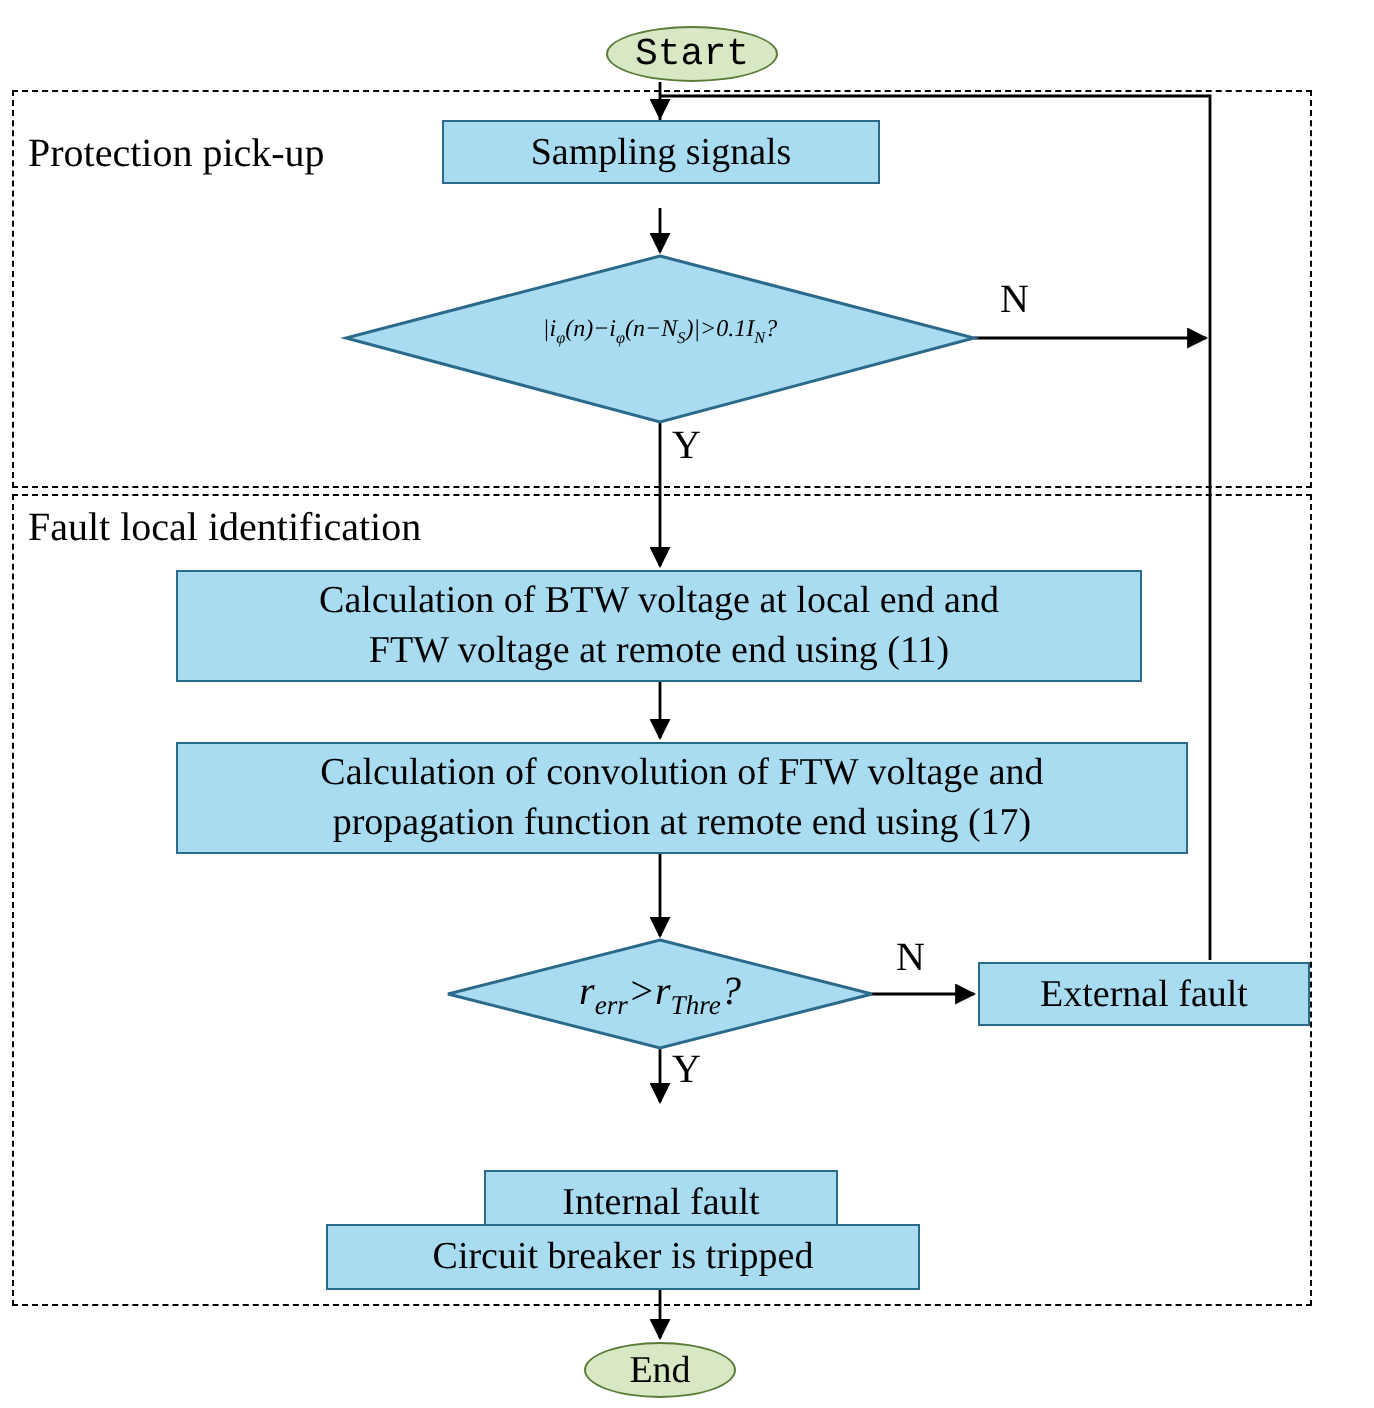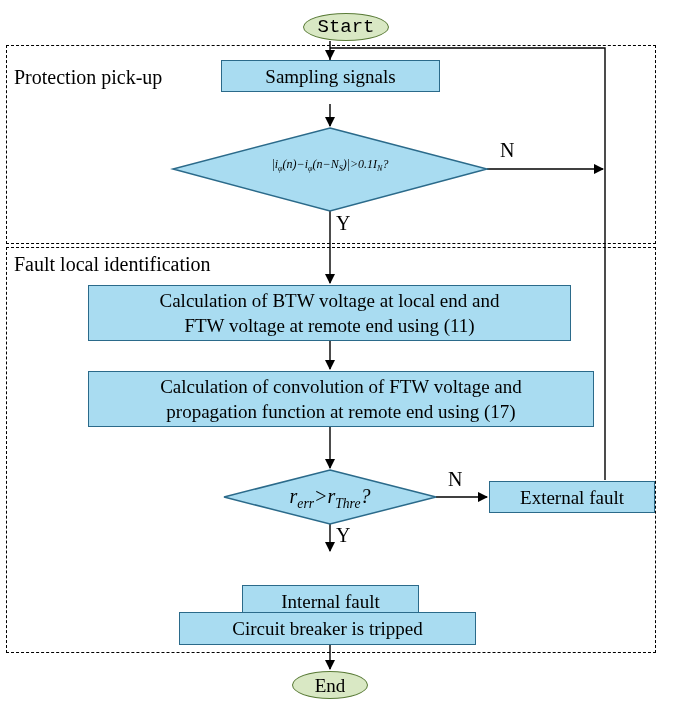--- a/index.html
+++ b/index.html
@@ -26,21 +26,21 @@
   }
   .process{background:#a9dcf1;border:1.5px solid #2b6a8a;}
   .terminal{background:#d9e8c4;border:1.5px solid #5a7b38;border-radius:50%;font-size:19px;}
   .n-start{left:303px;top:13px;width:86px;height:28px;font-family:Liberation Mono, monospace;}
   .n-end{left:292px;top:671px;width:76px;height:28px;}
   .n-sampling{left:221px;top:60px;width:219px;height:32px;text-align:center;}
   .n-calc1{left:88px;top:285px;width:483px;height:56px;}
   .n-calc2{left:88px;top:371px;width:506px;height:56px;text-align:center;}
   .n-external{left:489px;top:481px;width:166px;height:32px;text-align:right;}
   .n-internal{left:242px;top:553px;width:177px;height:32px;margin-top:32px;}
-  .n-breaker{left:179px;top:612px;width:297px;height:33px;}
+  .n-breaker{left:163px;top:612px;width:297px;height:33px;}
   .diamond-text{
     position:absolute;z-index:3;text-align:center;
     font-style:italic;white-space:nowrap;
   }
   .d1-text{left:173px;top:157px;width:314px;font-size:12px;}
   .d2-text{left:224px;top:485px;width:212px;font-size:20px;}
   .diamond-text sub{font-size:0.68em;line-height:0;font-style:italic;}
   .branch-label{position:absolute;z-index:3;font-size:20px;}
   .lbl-n1{left:500px;top:139px;}
   .lbl-y1{left:336px;top:212px;}

